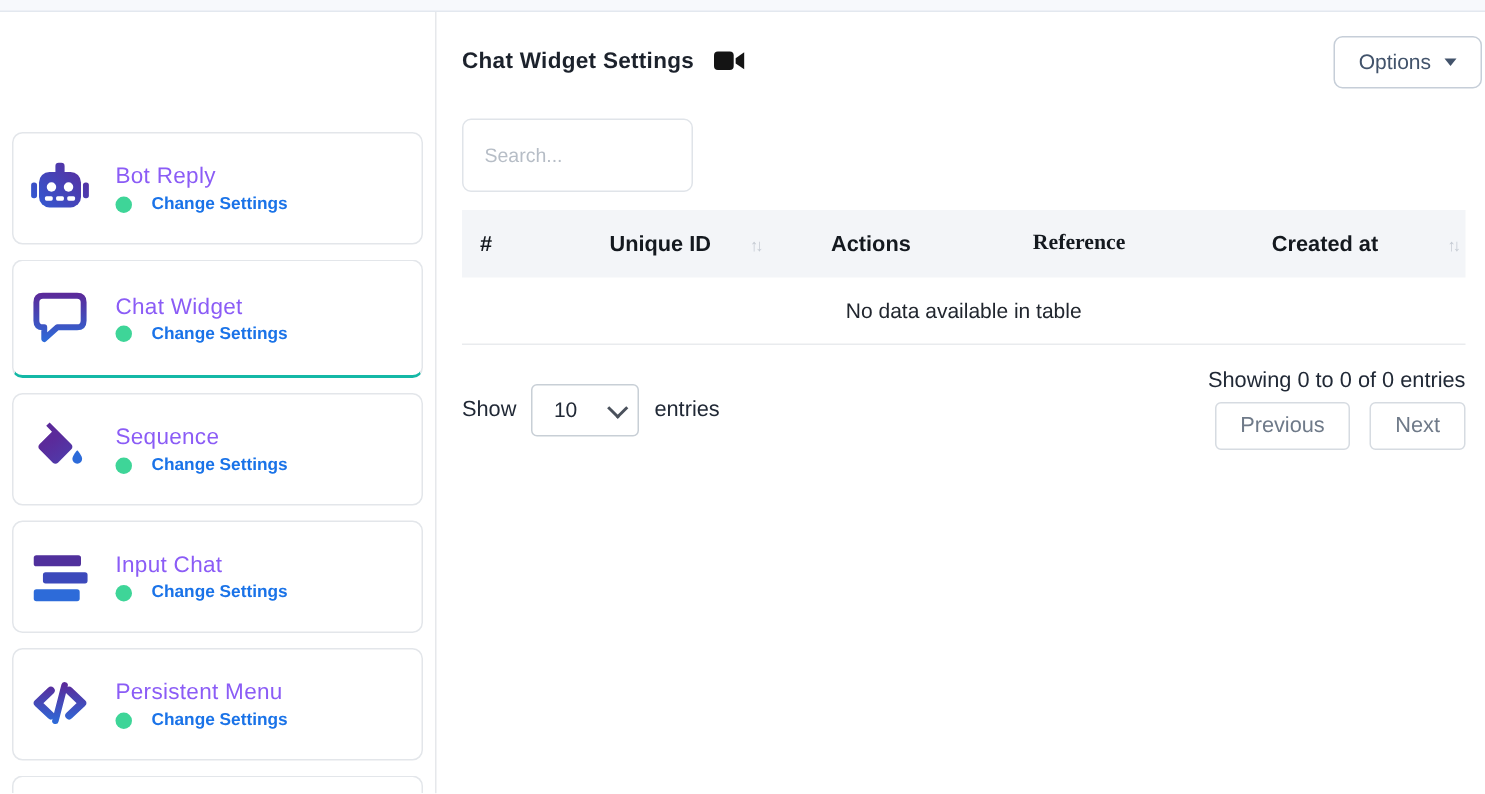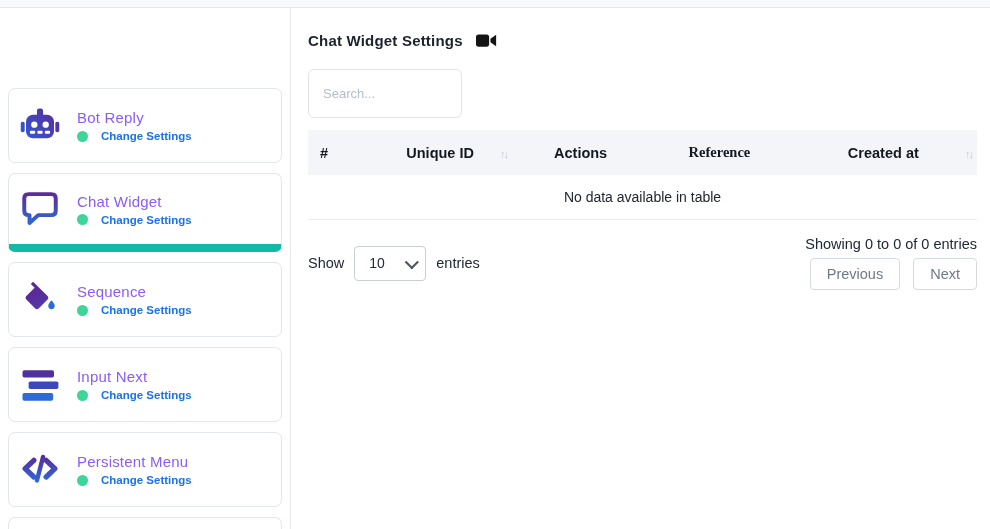--- a/index.html
+++ b/index.html
@@ -7,21 +7,21 @@
               font-family:"Liberation Sans", sans-serif; color:#1d2330; }
   .topbar { height:8px; background:#f7f9fc; border-bottom:1px solid #e3e8ef; }
   .layout { display:flex; height:521px; }
 
   
   .sidebar { flex:0 0 291px; width:291px; border-right:1px solid #e6e8eb;
              padding:80px 8px 0 8px; overflow:hidden; }
   .card { background:#fff; border:1px solid #e3e6ea; border-radius:7px;
           display:flex; align-items:center; padding:12px 10px; height:75px;
           margin-bottom:10px; cursor:pointer; }
-  .card.active { border-bottom:8px solid #14b8a6; height:79px; }
+  .card.active { border-bottom:2px solid #14b8a6; height:79px; }
   .card-icon { width:42px; height:42px; flex:0 0 42px; margin-right:16px;
                display:flex; align-items:center; justify-content:center; }
   .card-title { font-size:15px; font-weight:400; color:#8b5cf6; letter-spacing:.2px; }
   .card-sub { display:flex; align-items:center; margin-top:4px; }
   .dot { width:11px; height:11px; border-radius:50%; background:#3ed598; margin-right:13px; }
   .cs-link { font-size:11.5px; font-weight:700; color:#1a73e8; text-decoration:none; cursor:pointer; }
   .card-stub { border:1px solid #e3e6ea; border-bottom:none; border-radius:7px 7px 0 0; height:12px; }
 
   
   .main { flex:1; padding:17px 13px 0 17px; }
@@ -160,21 +160,21 @@
 
     <div class="card">
       <span class="card-icon">
         <svg width="42" height="42" viewBox="0 0 48 48">
           <rect x="4" y="7" width="36" height="8.5" rx="2" fill="#50309c"></rect>
           <rect x="11" y="20" width="34" height="8.5" rx="2" fill="#3c49bb"></rect>
           <rect x="4" y="33" width="35" height="9" rx="2" fill="#2d6bd9"></rect>
         </svg>
       </span>
       <div class="card-text">
-        <div class="card-title">Input Next</div>
+        <div class="card-title">Input Chat</div>
         <div class="card-sub">
           <span class="dot"></span>
           <a class="cs-link">Change Settings</a>
         </div>
       </div>
     </div>
 
     <div class="card">
       <span class="card-icon">
         <svg width="42" height="42" viewBox="0 0 48 48">
@@ -206,20 +206,24 @@
     <div class="main-header">
       <div class="title-wrap">
         <span class="page-title">Chat Widget Settings</span>
         <span class="camera">
           <svg width="21" height="15" viewBox="0 0 24 16">
             <rect x="0" y="1" width="15" height="14" rx="3" fill="#141414"></rect>
             <path d="M16.5 6 L23 1.5 V14.5 L16.5 10 Z" fill="#141414"></path>
           </svg>
         </span>
       </div>
+      <button class="options-btn">
+        <span>Options</span>
+        <span class="caret-down"></span>
+      </button>
     </div>
 
     <div class="toolbar">
       <input class="search-input" type="text" placeholder="Search..." style="">
     </div>
 
     <div class="table">
       <div class="thead">
         <div class="th th-num">#</div>
         <div class="th th-uid">

